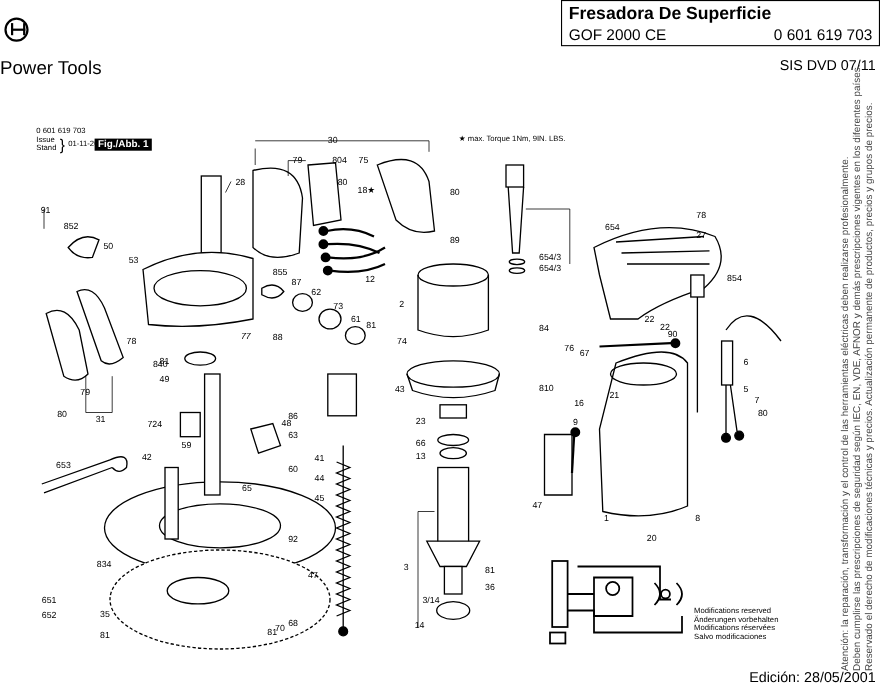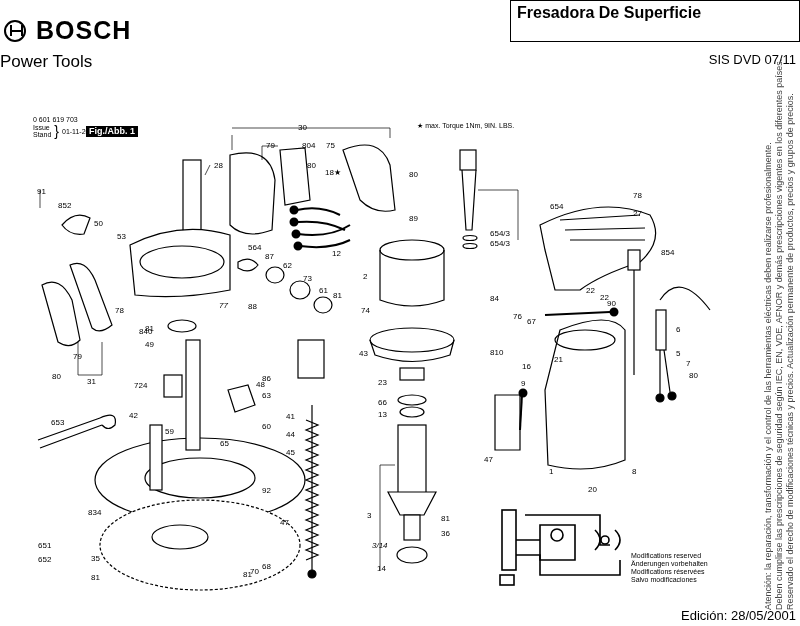--- a/index.html
+++ b/index.html
@@ -24,26 +24,29 @@
   .vert{position:absolute;left:763px;top:610px;transform-origin:0 0;transform:rotate(-90deg);font-size:9px;color:#444;line-height:11px;white-space:nowrap;}
   .mods{left:631px;top:552px;font-size:7px;line-height:8px;}
   .lbl{position:absolute;font-size:8px;line-height:9px;white-space:nowrap;}
   svg.diagram{position:absolute;left:0;top:0;}
 </style>
 </head>
 <body>
 
 <div class="abs logo">
   <span class="logo-mark"></span>
-  <span class="logo-text">BOSCH</span>
 </div>
 <div class="abs subtitle">Power Tools</div>
 
 <div class="abs titlebox">
   <div class="title-main">Fresadora De Superficie</div>
+  <div class="title-row">
+    <span>GOF 2000 CE</span>
+    <span>0 601 619 703</span>
+  </div>
 </div>
 <div class="abs sis">SIS DVD 07/11</div>
 
 <div class="abs docnum">0 601 619 703</div>
 <div class="abs issue">
   <span style="display:flex;flex-direction:column;">
     <span>Issue</span>
     <span>Stand</span>
   </span>
   <span class="issue-bracket">}</span>
@@ -186,29 +189,29 @@
     <span class="lbl" style="left: 115px; top: 306px;">78</span>
     <span class="lbl" style="left: 73px; top: 352px;">79</span>
     <span class="lbl" style="left: 52px; top: 372px;">80</span>
     <span class="lbl" style="left: 87px; top: 377px;">31</span>
     <span class="lbl" style="left: 139px; top: 315px; margin-top: 12px;">840</span>
     <span class="lbl" style="left: 145px; top: 324px;">81</span>
     <span class="lbl" style="left: 145px; top: 340px;">49</span>
     <span class="lbl" style="left: 134px; top: 381px;">724</span>
     <span class="lbl" style="left: 51px; top: 418px;">653</span>
     <span class="lbl" style="left: 129px; top: 411px;">42</span>
-    <span class="lbl" style="left: 129px; top: 427px; padding-left: 36px;">59</span>
+    <span class="lbl" style="left: 129px; top: 400px; padding-left: 36px;">59</span>
     <span class="lbl" style="left: 88px; top: 508px;">834</span>
     <span class="lbl" style="left: 38px; top: 541px;">651</span>
     <span class="lbl" style="left: 38px; top: 555px;">652</span>
     <span class="lbl" style="left: 91px; top: 554px;">35</span>
     <span class="lbl" style="left: 91px; top: 573px;">81</span>
     <span class="lbl" style="left: 214px; top: 161px;">28</span>
     <span class="lbl" style="left: 219px; top: 301px; font-style: italic;">77</span>
-    <span class="lbl" style="left: 248px; top: 243px;">564</span>
+    <span class="lbl" style="left: 248px; top: 243px;">855</span>
     <span class="lbl" style="left: 265px; top: 252px;">87</span>
     <span class="lbl" style="left: 248px; top: 302px;">88</span>
     <span class="lbl" style="left: 283px; top: 261px;">62</span>
     <span class="lbl" style="left: 303px; top: 274px;">73</span>
     <span class="lbl" style="left: 319px; top: 286px;">61</span>
     <span class="lbl" style="left: 333px; top: 291px;">81</span>
     <span class="lbl" style="left: 298px; top: 123px;">30</span>
     <span class="lbl" style="left: 266px; top: 141px;">79</span>
     <span class="lbl" style="left: 302px; top: 141px;">804</span>
     <span class="lbl" style="left: 307px; top: 161px;">80</span>
@@ -219,21 +222,21 @@
     <span class="lbl" style="left: 409px; top: 214px;">89</span>
     <span class="lbl" style="left: 363px; top: 272px;">2</span>
     <span class="lbl" style="left: 361px; top: 306px;">74</span>
     <span class="lbl" style="left: 359px; top: 349px;">43</span>
     <span class="lbl" style="left: 378px; top: 378px;">23</span>
     <span class="lbl" style="left: 378px; top: 398px;">66</span>
     <span class="lbl" style="left: 378px; top: 410px;">13</span>
     <span class="lbl" style="left: 367px; top: 511px;">3</span>
     <span class="lbl" style="left: 441px; top: 514px;">81</span>
     <span class="lbl" style="left: 441px; top: 529px;">36</span>
-    <span class="lbl" style="left: 372px; top: 541px; font-style: italic;">3/14</span>
+    <span class="lbl" style="left: 384px; top: 541px;">3/14</span>
     <span class="lbl" style="left: 377px; top: 564px;">14</span>
     <span class="lbl" style="left: 262px; top: 374px;">86</span>
     <span class="lbl" style="left: 262px; top: 391px;">63</span>
     <span class="lbl" style="left: 262px; top: 422px;">60</span>
     <span class="lbl" style="left: 220px; top: 439px;">65</span>
     <span class="lbl" style="left: 256px; top: 380px;">48</span>
     <span class="lbl" style="left: 286px; top: 412px;">41</span>
     <span class="lbl" style="left: 286px; top: 430px;">44</span>
     <span class="lbl" style="left: 286px; top: 448px;">45</span>
     <span class="lbl" style="left: 262px; top: 486px;">92</span>

